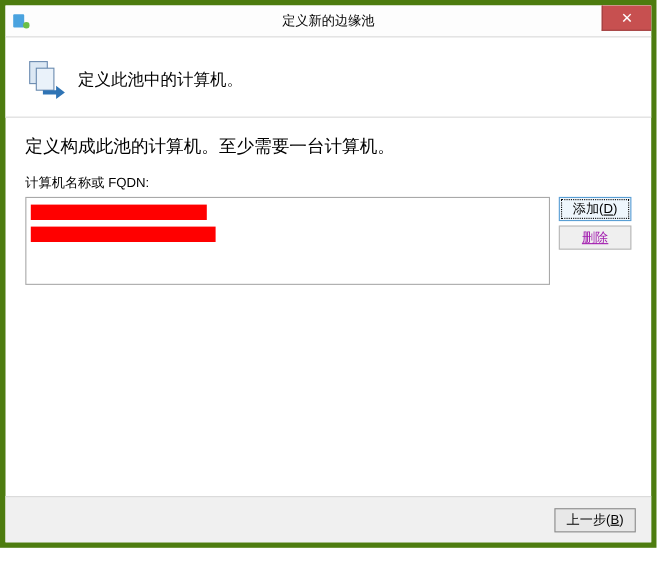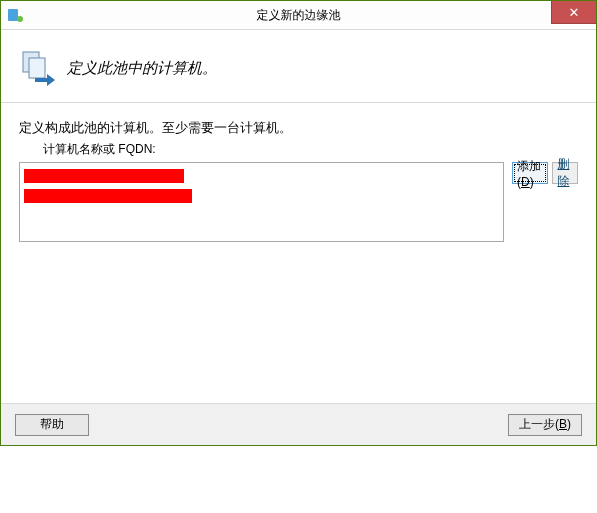--- a/index.html
+++ b/index.html
@@ -8,24 +8,24 @@
     width: 597px;
     height: 513px;
     font-family: "Microsoft YaHei", "Segoe UI", Tahoma, sans-serif;
     font-size: 12px;
     background: #fff;
     color: #000;
     overflow: hidden;
   }
   .window {
     width: 597px;
-    height: 446px;
+    height: 498px;
     background: #fff;
     position: relative;
-    border: 1px solid #4d7c0f;
+    border: 5px solid #4d7c0f;
     box-sizing: border-box;
   }
   .titlebar {
     height: 28px;
     background: #fdfdfd;
     border-bottom: 1px solid #d9d9d9;
     display: flex;
     align-items: center;
     position: relative;
   }
@@ -62,43 +62,41 @@
     border-left: 1px solid #a04040;
     border-bottom: 1px solid #a04040;
   }
   .header-area {
     height: 56px;
     padding: 10px 16px 6px 16px;
     display: flex;
     align-items: center;
     border-bottom: 1px solid #d9d9d9;
     background: #fff;
-    font-style: italic;
   }
   .header-icon {
     width: 40px;
     height: 40px;
     margin-right: 10px;
     flex: 0 0 auto;
   }
   .header-title {
     font-size: 15px;
     color: #000;
   }
   .content {
     padding: 16px 18px 0 18px;
   }
   .desc {
-    font-size: 13px;
+    font-size: 16px;
+    margin-bottom: 14px;
+  }
+  .field-label {
+    font-size: 12px;
     margin-bottom: 4px;
-  }
-  .field-label {
-    font-size: 12px;
-    margin-bottom: 4px;
-    margin-left: 24px;
   }
   .list-row {
     display: flex;
     align-items: flex-start;
   }
   .listbox {
     flex: 1;
     height: 80px;
     border: 1px solid #a9a9a9;
     background: #fff;
@@ -115,21 +113,21 @@
     background: #ff0000;
   }
   .redacted2 {
     width: 168px;
     background: #ff0000;
   }
   .side-buttons {
     width: 66px;
     margin-left: 8px;
     display: flex;
-    flex-direction: row;
+    flex-direction: column;
     gap: 4px;
   }
   .btn {
     height: 22px;
     border: 1px solid #8a8a8a;
     background: #e8e8e8;
     font-size: 12px;
     color: #000;
     display: flex;
     align-items: center;
@@ -139,21 +137,21 @@
     cursor: default;
     user-select: none;
   }
   .btn.focused {
     outline: 1px dotted #000;
     outline-offset: -3px;
     border: 1px solid #5a9fd4;
     background: #eef6fc;
   }
   .btn.disabled {
-    color: #0c4a6e;
+    color: #a21caf;
     border-color: #b7b7b7;
     background: #efefef;
     text-decoration: underline;
   }
   .footer {
     position: absolute;
     left: 0;
     right: 0;
     bottom: 0;
     height: 42px;
@@ -217,22 +215,19 @@
           <span><span>添加(</span><span class="underline-key">D</span><span>)</span></span>
         </div>
         <div class="btn disabled">
           <span>删除</span>
         </div>
       </div>
     </div>
   </div>
 
   <div class="footer">
-    <div class="btn help">
-      <span>帮助</span>
-    </div>
     <div class="spacer"></div>
     <div class="btn">
       <span><span>上一步(</span><span class="underline-key">B</span><span>)</span></span>
     </div>
   </div>
 
 </div>
 
 </body></html>

